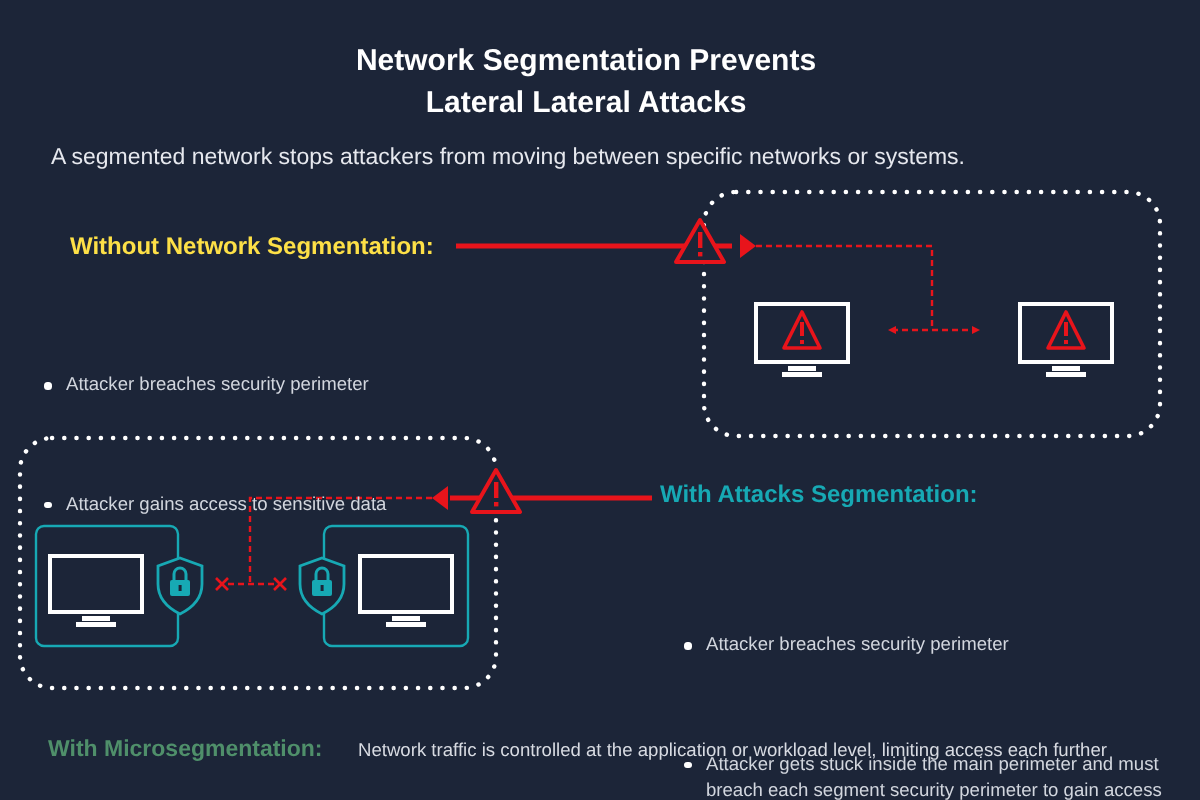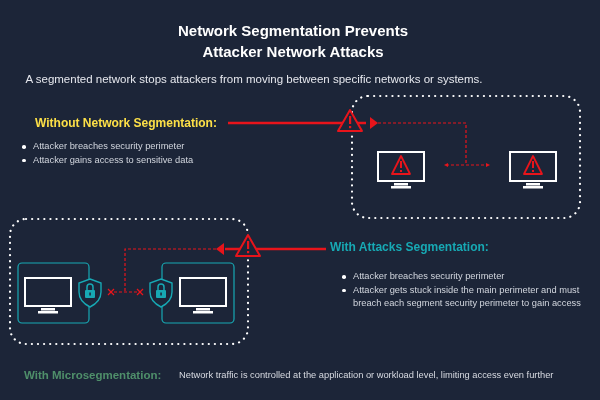--- a/index.html
+++ b/index.html
@@ -5,32 +5,32 @@
   html, body { margin:0; padding:0; }
   body { width:600px; height:400px; background:#1c2538; overflow:hidden; position:relative; font-family:"Liberation Sans", sans-serif; }
   .abs { position:absolute; }
   .title { left:0; width:586px; top:20px; text-align:center; color:#ffffff; font-weight:bold; font-size:15px; line-height:21px; }
   .subtitle { left:0; width:508px; top:73px; text-align:center; color:#e6e8ee; font-size:11.5px; }
   .heading-red { left:12px; top:116px; color:#fde047; font-weight:bold; font-size:12px;margin-left:23px; }
   .heading-teal { left:330px; top:240px; color:#17a9b4; font-weight:bold; font-size:12px; }
   .heading-green { left:24px; top:369px; color:#4f8f6a; font-weight:bold; font-size:11.5px; }
   .micro-desc { left:179px; top:370px; color:#d8dbe2; font-size:9.3px; }
   ul.bullets { margin:0; padding:0; list-style:none; color:#d2d6de; font-size:9.3px; line-height:13.5px; }
-  ul.bullets li { position:relative; padding-left:13px; }
+  ul.bullets li { position:relative; padding-left:13px;margin-top:46px; }
   ul.bullets li::before { content:""; position:absolute; left:2px; top:5px; width:3.5px; height:3.5px; border-radius:50%; background:#ffffff; }
   .bl1 { left:20px; top:140px; width:320px; }
   .bl2 { left:340px; top:270px; width:260px; }
   svg.diagram { position:absolute; left:0; top:0; }
 </style>
 </head>
 <body>
 
 <div class="abs title">
   <div>Network Segmentation Prevents</div>
-  <div>Attacker Network Attacks</div>
+  <div>Lateral Lateral Attacks</div>
 </div>
 
 <div class="abs subtitle">A segmented network stops attackers from moving between specific networks or systems.</div>
 
 <svg class="diagram" width="600" height="400" viewBox="0 0 600 400">
 
   <rect x="352" y="96" width="228" height="122" rx="16" ry="16" fill="none" stroke="#ffffff" stroke-width="2.2" stroke-dasharray="0.1 6" stroke-linecap="round"></rect>
 
   <line x1="228" y1="123" x2="366" y2="123" stroke="#e8141b" stroke-width="2.5"></line>
   <polygon points="370,117 378,123 370,129" fill="#e8141b"></polygon>
@@ -117,13 +117,13 @@
   <li>Attacker gains access to sensitive data</li>
 </ul>
 
 <div class="abs heading-teal">With Attacks Segmentation:</div>
 <ul class="abs bullets bl2">
   <li>Attacker breaches security perimeter</li>
   <li>Attacker gets stuck inside the main perimeter and must breach each segment security perimeter to gain access</li>
 </ul>
 
 <div class="abs heading-green">With Microsegmentation:</div>
-<div class="abs micro-desc">Network traffic is controlled at the application or workload level, limiting access even further</div>
+<div class="abs micro-desc">Network traffic is controlled at the application or workload level, limiting access each further</div>
 
 </body></html>

